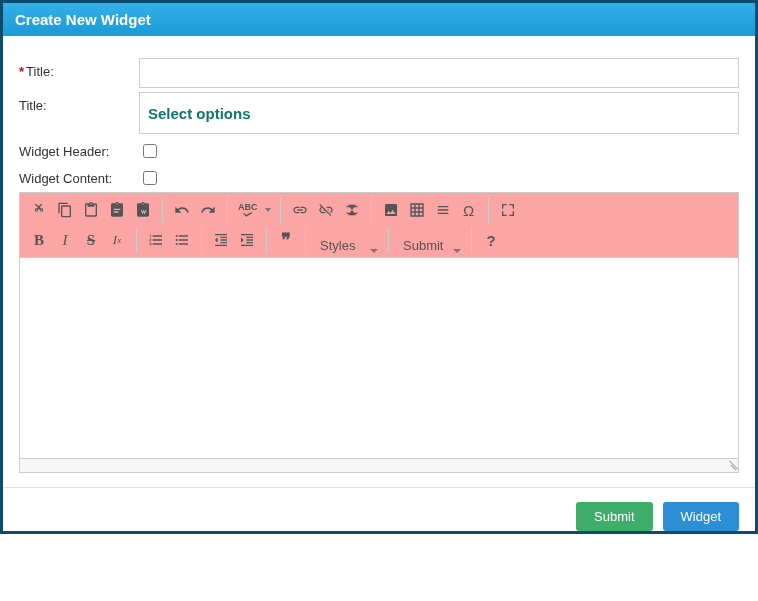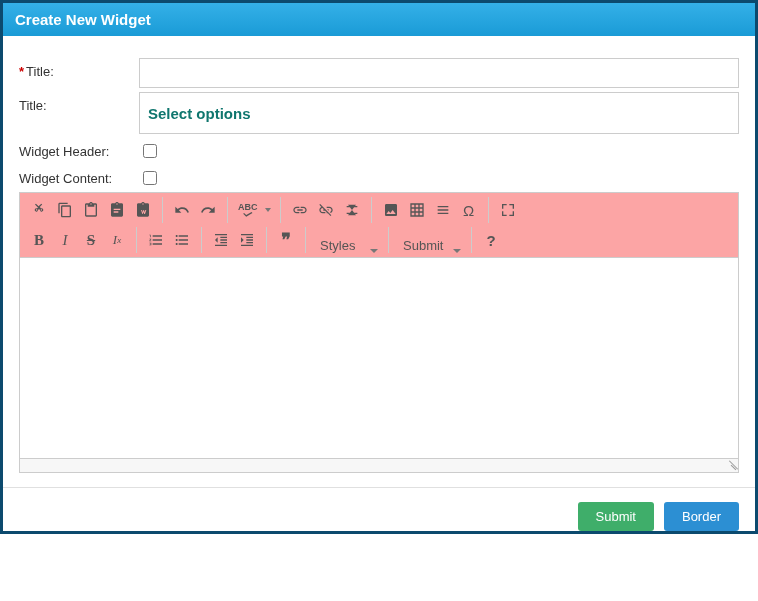--- a/index.html
+++ b/index.html
@@ -369,15 +369,15 @@
           </div>
         </div>
 
       </div>
     </div>
 
   </div>
 
   <div class="footer">
     <button class="btn btn-submit">Submit</button>
-    <button class="btn btn-cancel">Border</button>
+    <button class="btn btn-cancel">Widget</button>
   </div>
 </div>
 
 </body></html>

